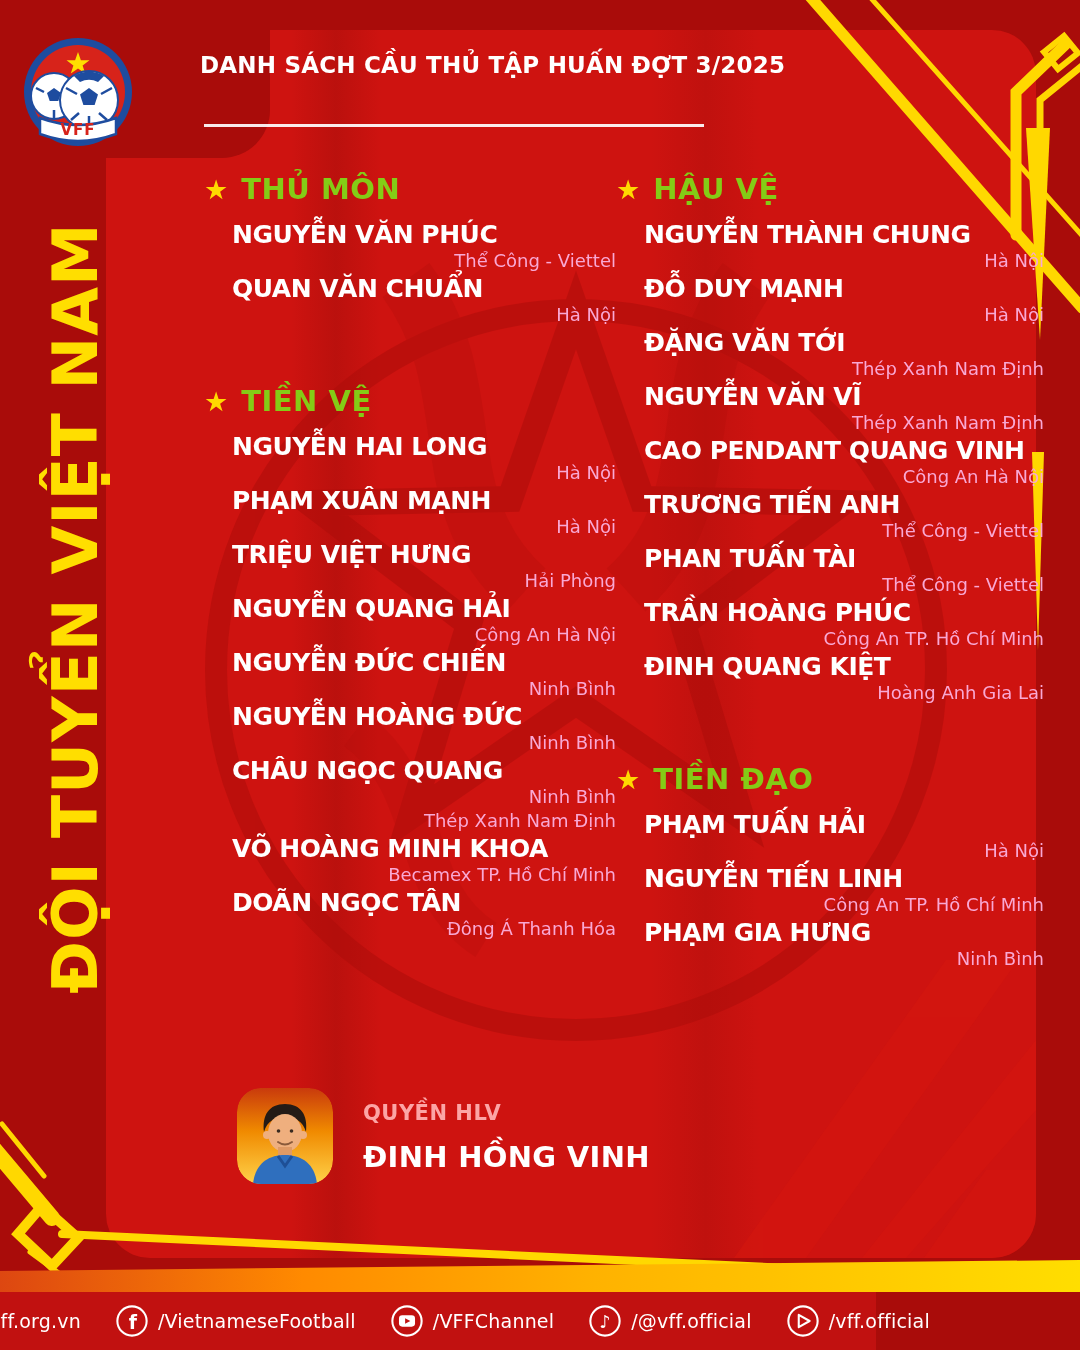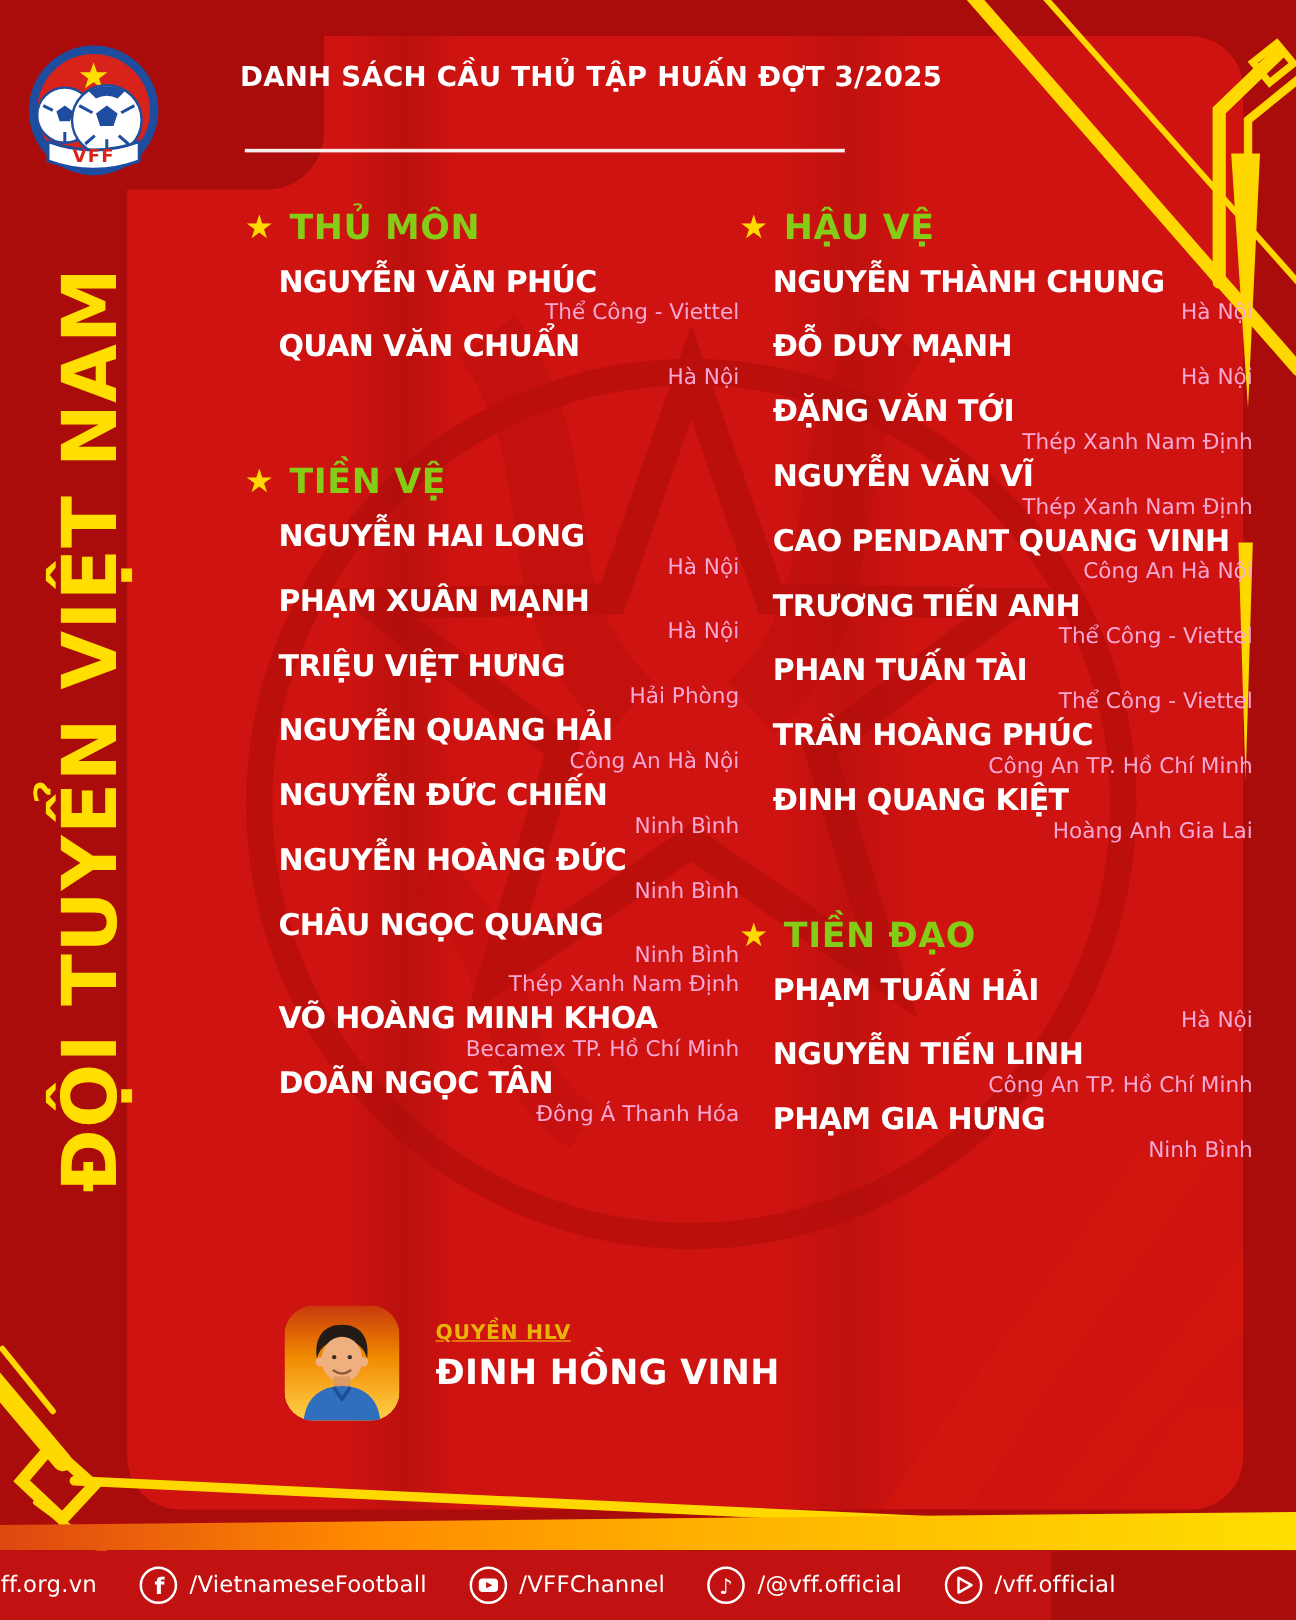--- a/index.html
+++ b/index.html
@@ -45,22 +45,22 @@
   .section-header{display:flex;align-items:center;gap:13px;margin-bottom:14px;height:34px;}
   .star{color:#ffd900;font-size:27px;line-height:27px;}
   .section-title-text{color:#84cc16;font-weight:bold;font-size:29px;letter-spacing:.5px;}
   .player{margin-left:28px;margin-bottom:3px;}
   .player-name{color:#ffffff;font-weight:bold;font-size:25px;line-height:30px;letter-spacing:-0.5px;}
   .player-club{color:#f9a8d4;font-size:18px;line-height:21px;text-align:right;}
   
   .coach{position:absolute;left:237px;top:1088px;display:flex;z-index:5;}
   .coach-photo{width:96px;height:96px;border-radius:24px;overflow:hidden;flex:0 0 auto;}
   .coach-meta{margin-left:30px;padding-top:13px;}
-  .coach-role{color:#eab308;font-weight:bold;font-size:17px;letter-spacing:.5px;text-decoration:underline;}
-  .coach-name{color:#ffffff;font-weight:bold;font-size:29px;margin-top:5px;letter-spacing:.3px;}
+  .coach-role{color:#fca5a5;font-weight:bold;font-size:21px;letter-spacing:.5px;}
+  .coach-name{color:#ffffff;font-weight:bold;font-size:29px;margin-top:15px;letter-spacing:.3px;}
   
   .stripe{
     position:absolute;left:0;top:1260px;width:1080px;height:32px;z-index:6;
     background:linear-gradient(90deg,#dd4711 0%,#ff8a00 28%,#ffb200 55%,#ffde00 100%);
     clip-path:polygon(0 34%,100% 0,100% 100%,0 100%);
   }
   .footer{
     position:absolute;left:0;top:1292px;width:876px;height:58px;z-index:7;
     background:#c11110;display:flex;align-items:center;justify-content:center;gap:34px;
   }

